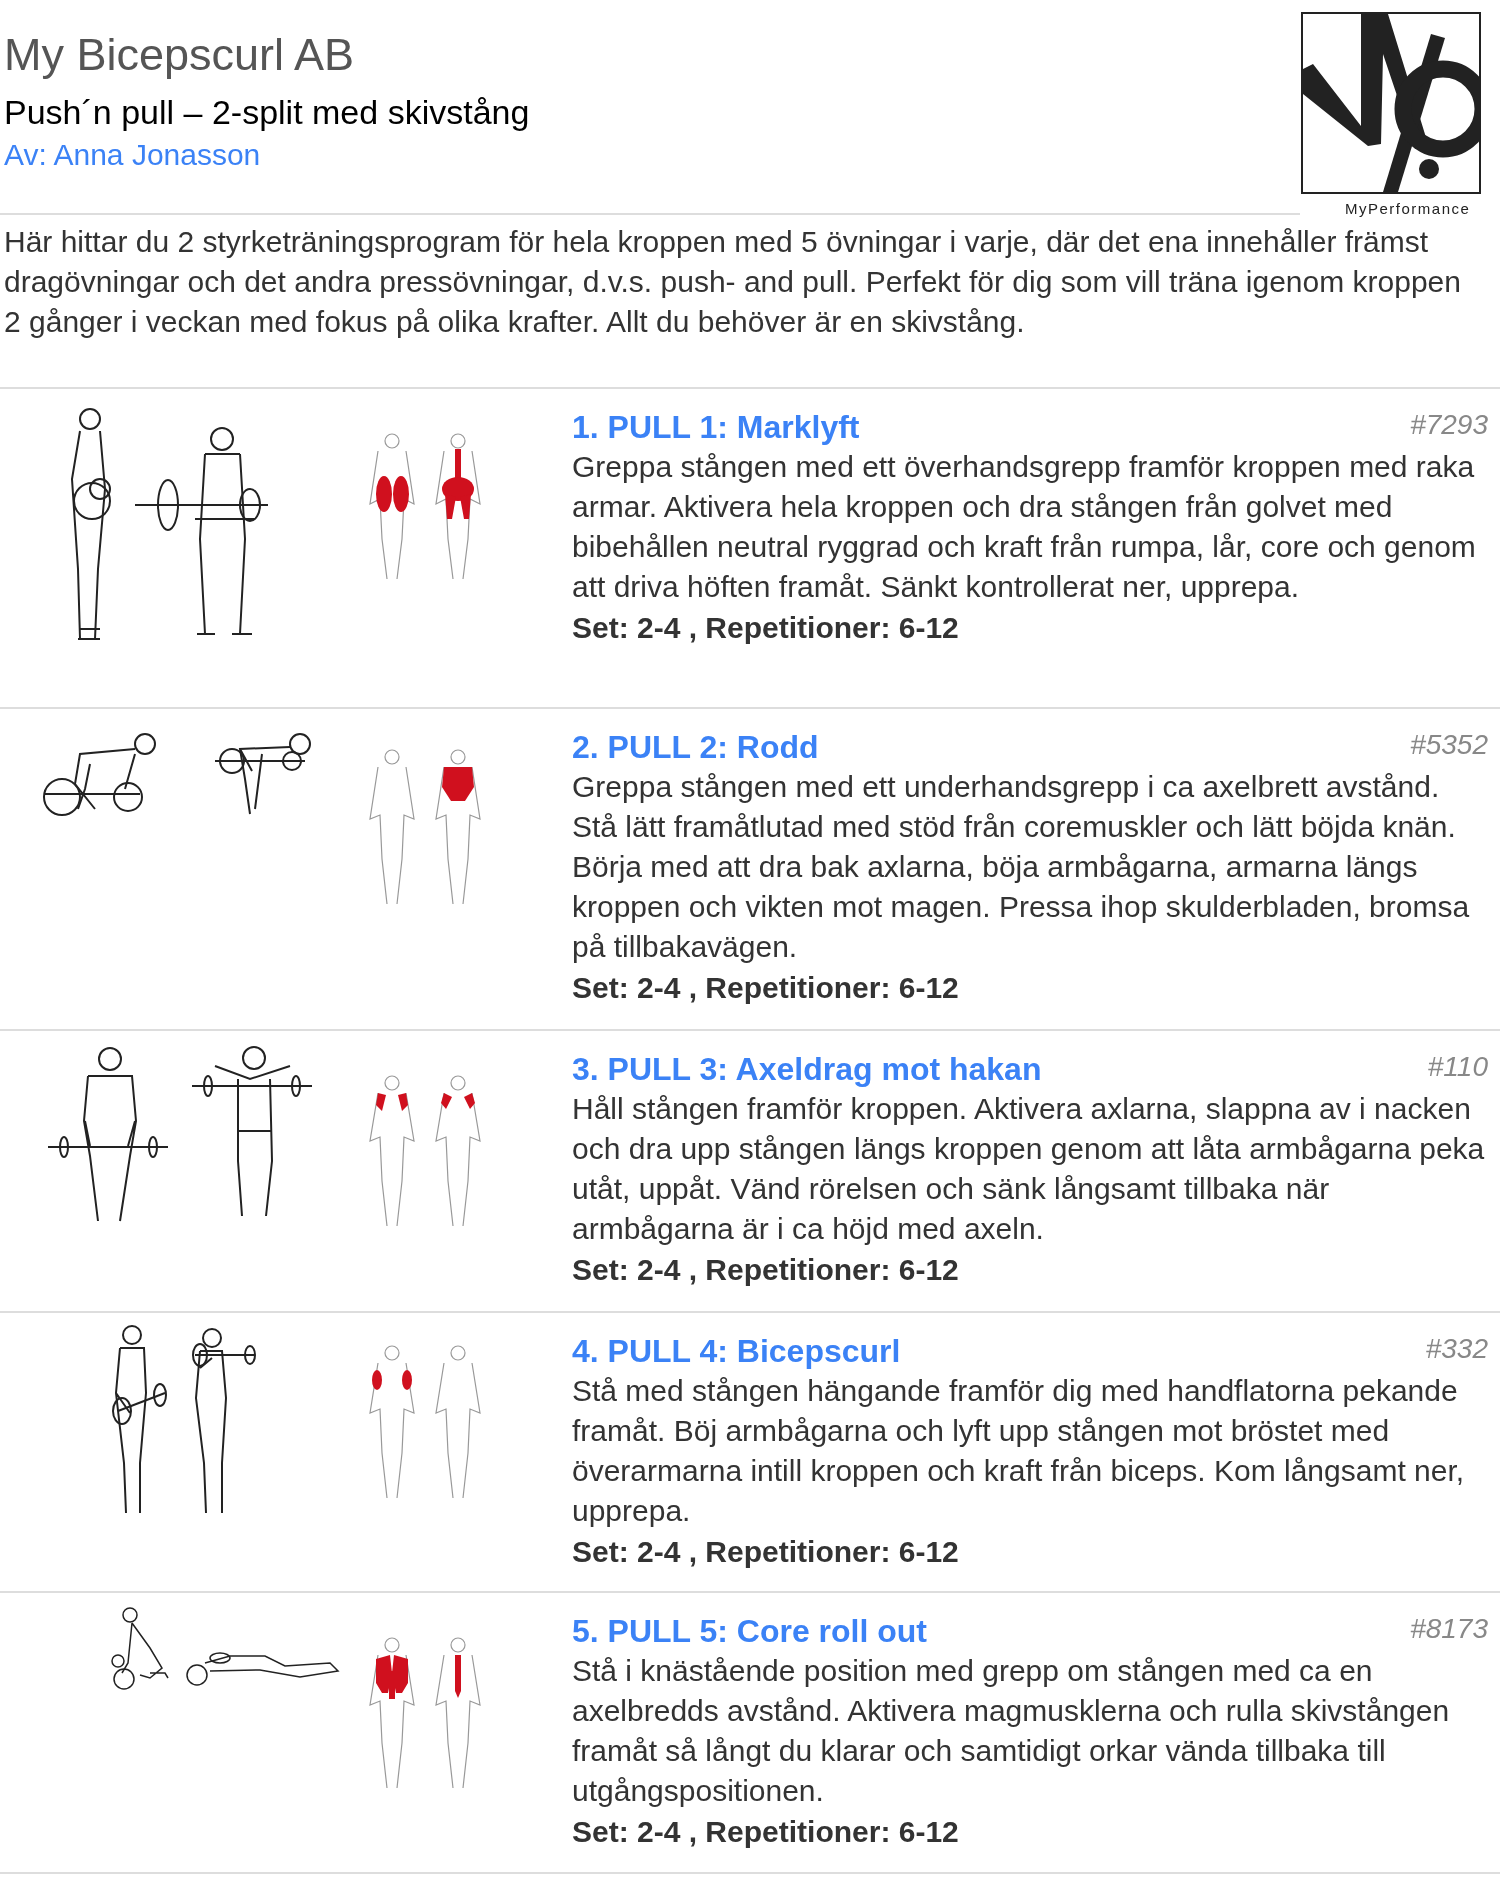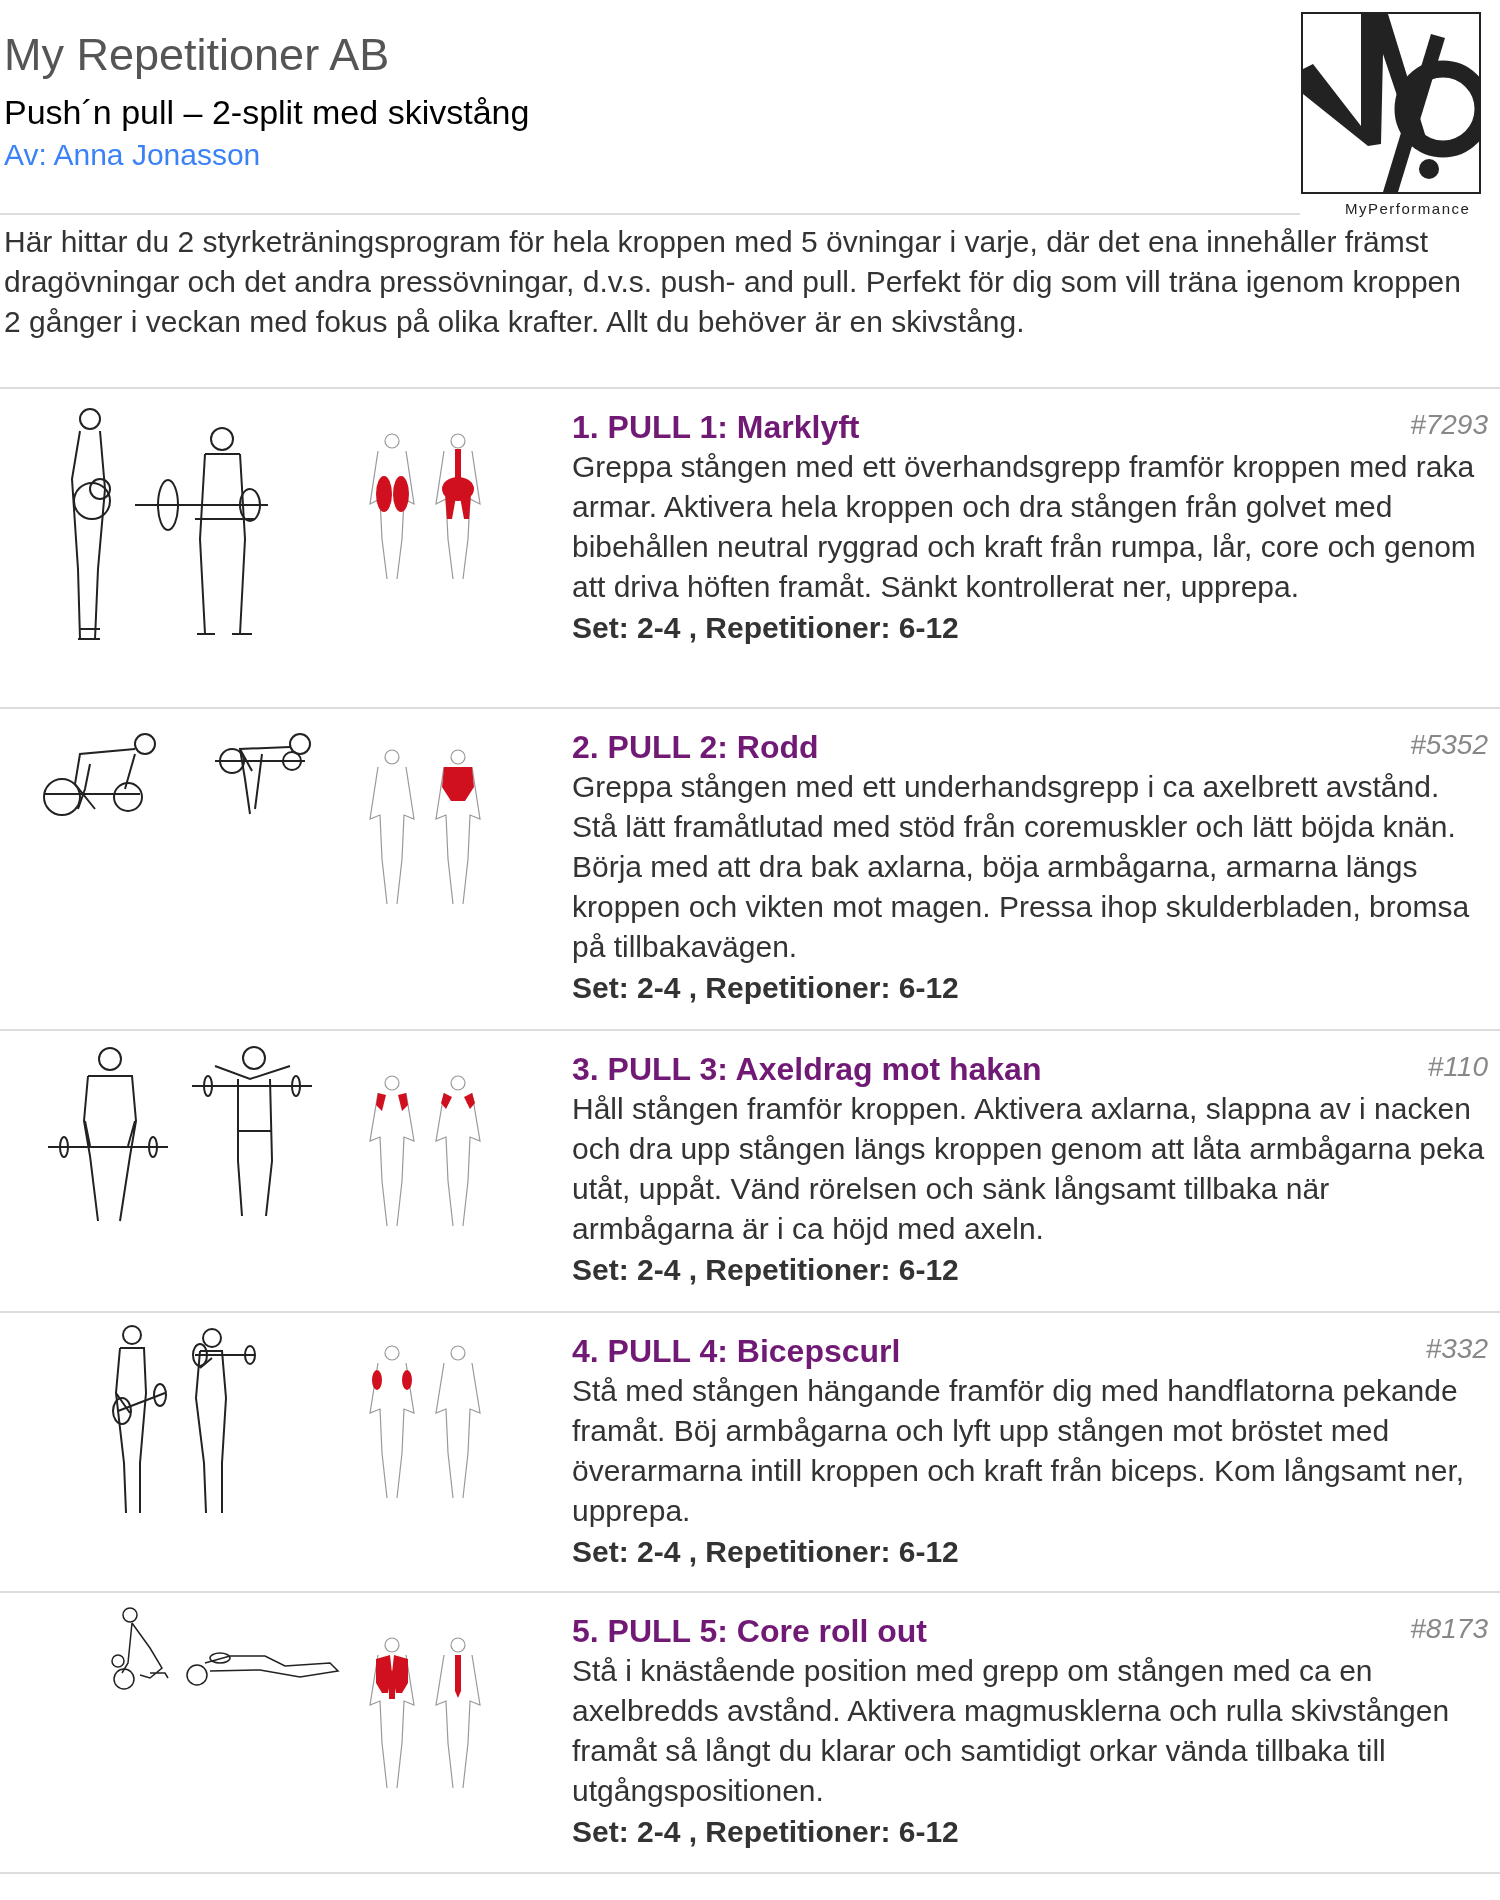--- a/index.html
+++ b/index.html
@@ -8,29 +8,29 @@
   .hdr-sub{position:absolute;left:4px;top:93px;font-size:34px;color:#000000;}
   .hdr-author{position:absolute;left:4px;top:138px;font-size:30px;color:#3b82f6;}
   .hdr-line{position:absolute;left:0;top:213px;width:1300px;height:2px;background:#ddd;}
   .logo{position:absolute;left:1301px;top:12px;width:176px;height:178px;border:2px solid #222;background:#fff;overflow:hidden;}
   .logo-caption{position:absolute;left:1306px;top:200px;font-size:15px;letter-spacing:1.5px;color:#222;margin-left:39px;}
   .intro{position:absolute;left:4px;top:222px;width:1480px;font-size:30px;line-height:40px;color:#333;}
   .sep{position:absolute;left:0;width:1500px;height:2px;background:#ddd;}
   .row{position:absolute;left:0;width:1500px;}
   .illus{position:absolute;left:0;top:0;width:560px;height:260px;}
   .text{position:absolute;left:572px;top:18px;width:920px;}
-  .ex-title{font-size:32px;font-weight:bold;color:#701a75;line-height:40px;}
+  .ex-title{font-size:32px;font-weight:bold;color:#3b82f6;line-height:40px;}
   .ex-id{position:absolute;right:4px;top:2px;font-size:28px;font-style:italic;color:#888;}
   .ex-desc{font-size:30px;line-height:40px;color:#333;}
   .ex-sets{font-size:30px;font-weight:bold;line-height:42px;color:#333;}
 </style>
 </head>
 <body>
 
-<div class="hdr-title">My Repetitioner AB</div>
+<div class="hdr-title">My Bicepscurl AB</div>
 <div class="hdr-sub">Push´n pull – 2-split med skivstång</div>
 <div class="hdr-author">Av: Anna Jonasson</div>
 <div class="hdr-line"></div>
 
 <div class="logo">
   <svg width="176" height="178" viewBox="0 0 176 178">
     <polygon points="-10,60 10,50 58,112 58,0 85,0 125,130 112,135 80,40 78,130 65,132 0,80" fill="#222"></polygon>
     <polygon points="128,20 142,24 95,178 80,178" fill="#222"></polygon>
     <circle cx="140" cy="95" r="40" fill="none" stroke="#222" stroke-width="17"></circle>
     <circle cx="126" cy="155" r="10" fill="#222"></circle>

